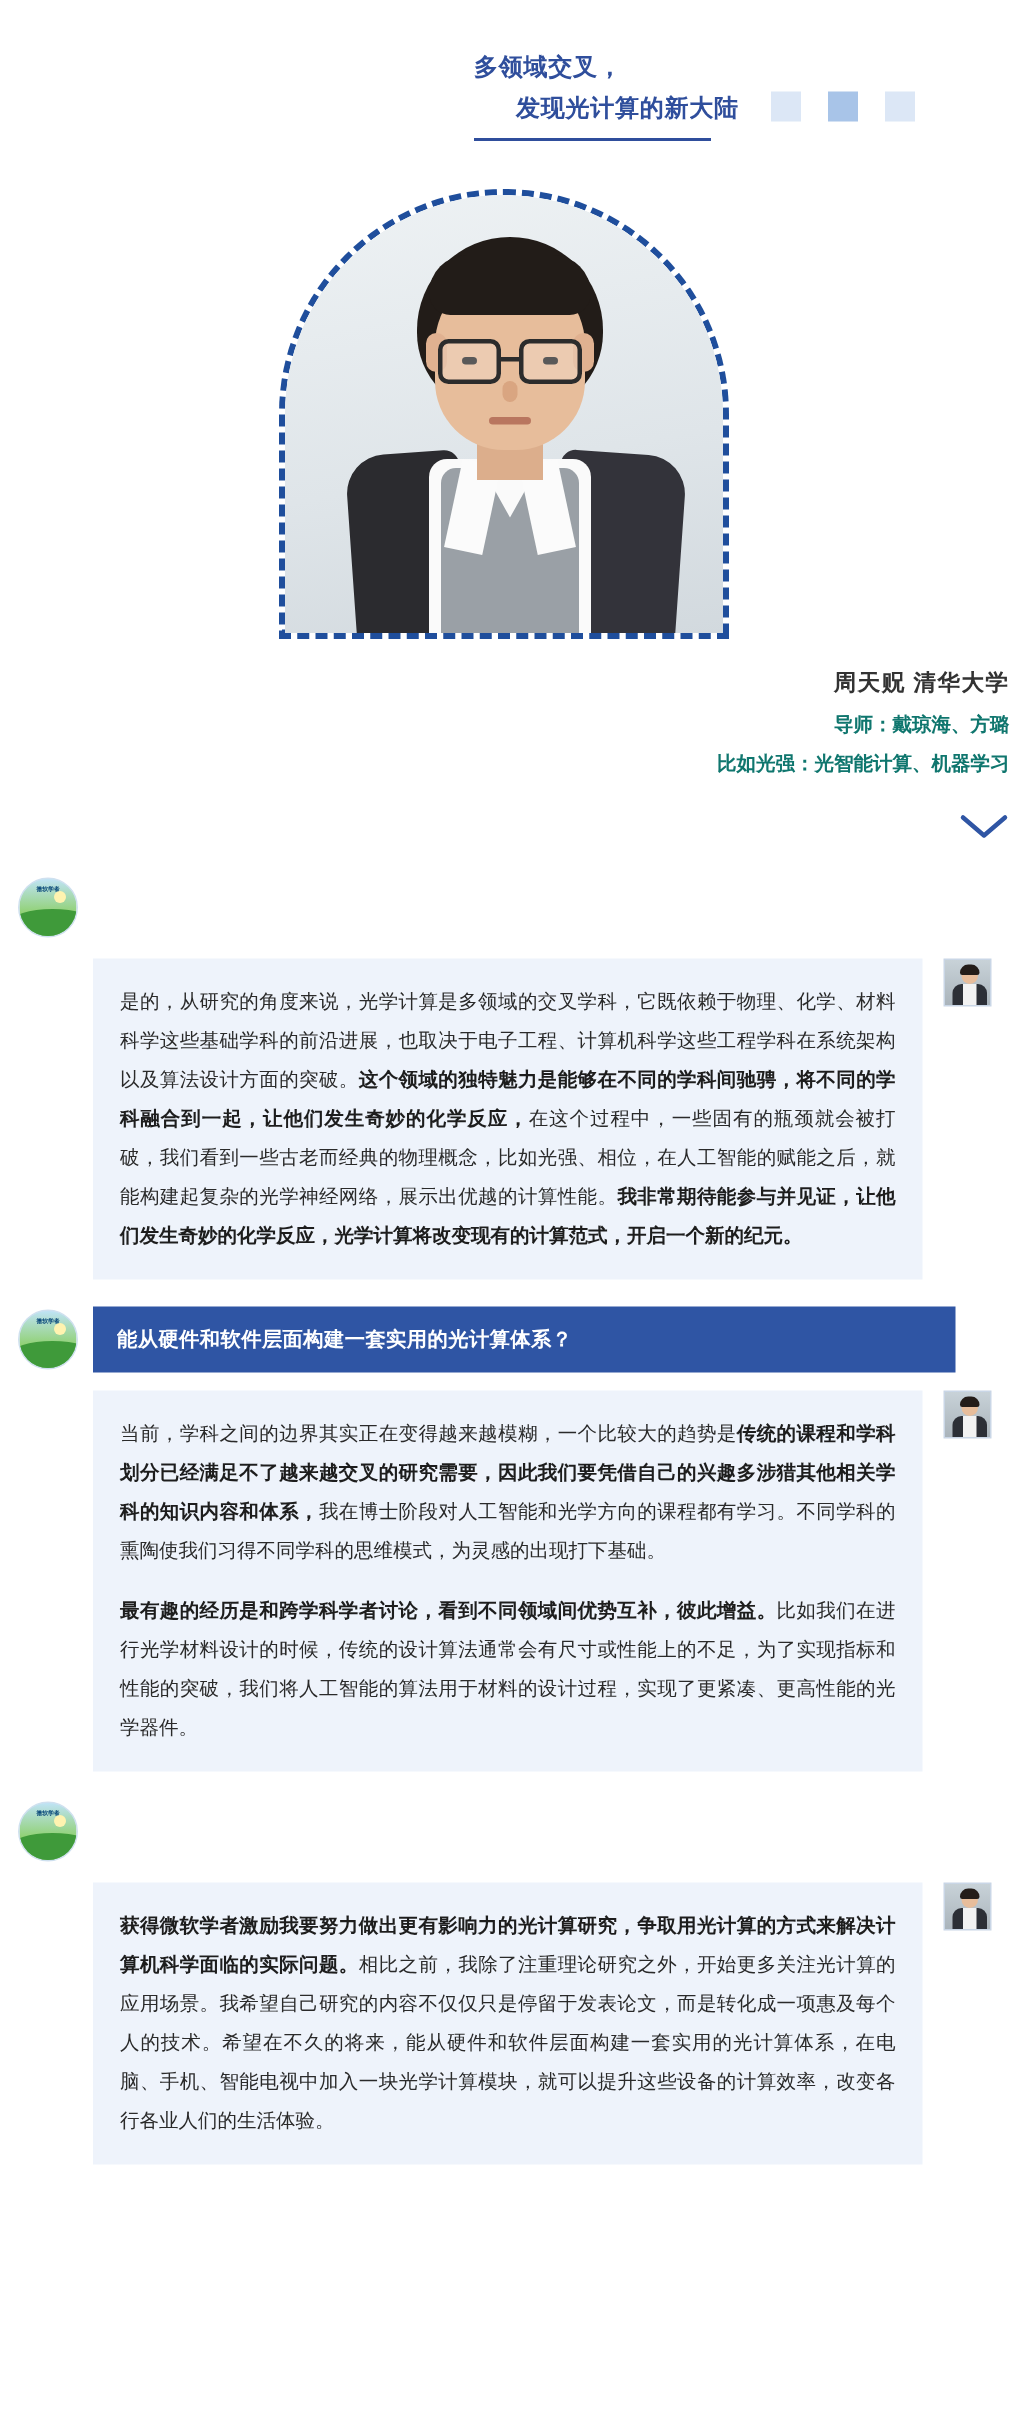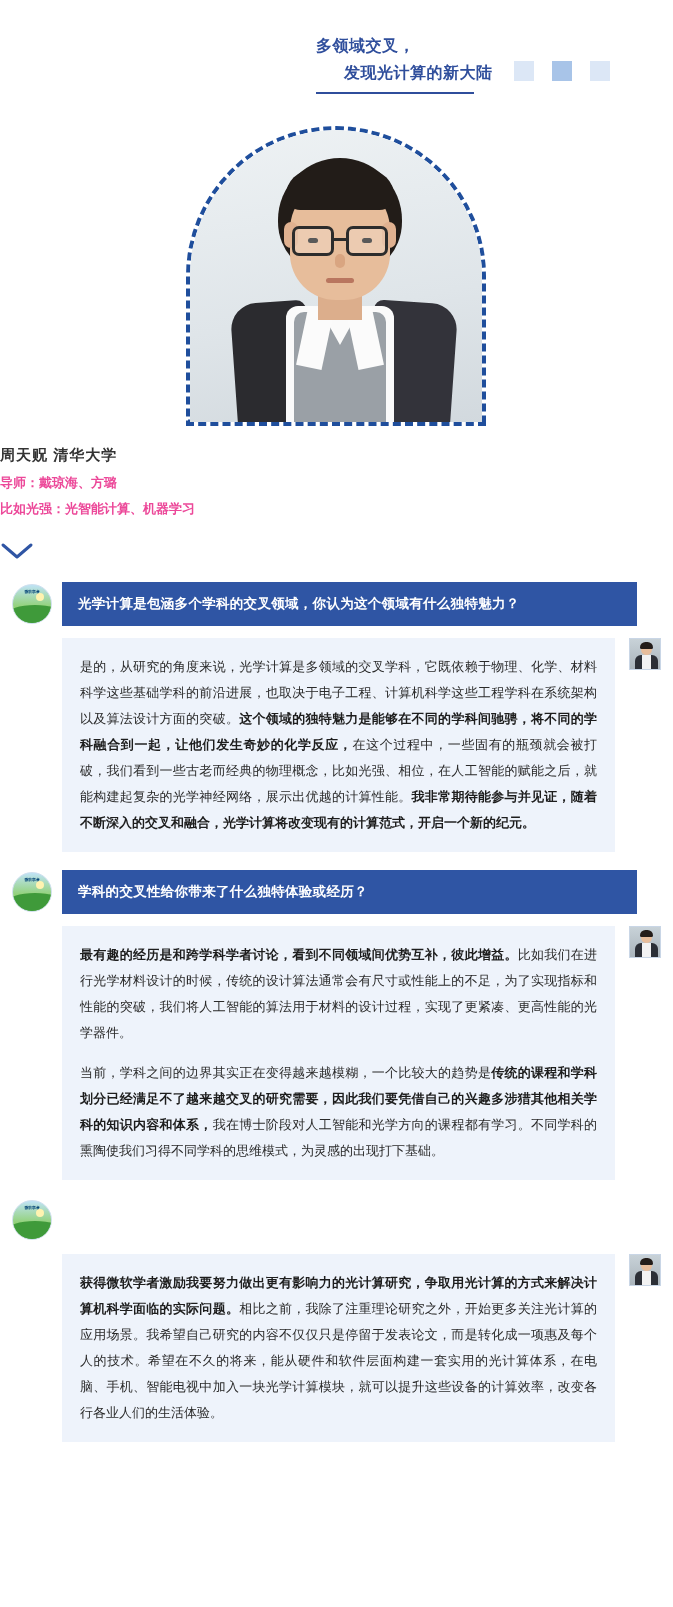--- a/index.html
+++ b/index.html
@@ -88,33 +88,33 @@
   .ph-neck { position:absolute; left:128px; top:160px; width:44px; height:30px; background:#dcae8c; }
   .ph-shirt { position:absolute; left:96px; top:176px; width:108px; height:124px; background:#fafafa; border-radius:12px 12px 0 0; }
   .ph-vest { position:absolute; left:104px; top:182px; width:92px; height:118px; background:#9aa0a6; border-radius:10px 10px 0 0; clip-path: polygon(0 0,30% 0,50% 28%,70% 0,100% 0,100% 100%,0 100%); }
   .ph-jacket-l { position:absolute; left:44px; top:172px; width:76px; height:128px; background:#2b2b2f; border-radius:26px 10px 0 0; transform: rotate(-4deg); }
   .ph-jacket-r { position:absolute; left:180px; top:172px; width:84px; height:128px; background:#33333a; border-radius:10px 26px 0 0; transform: rotate(4deg); }
   .ph-collar-l { position:absolute; left:112px; top:178px; width:26px; height:60px; background:#fbfbfb; transform: rotate(12deg); }
   .ph-collar-r { position:absolute; left:162px; top:178px; width:26px; height:60px; background:#fbfbfb; transform: rotate(-12deg); }
 
   
   .name-block {
-    text-align: left;
+    text-align: right;
     margin-top: -12px;
   }
   .name-line {
     font-size: 15px;
     color: #333;
     font-weight: bold;
     letter-spacing: 1px;
     margin-bottom: 9px;
   }
   .meta-line {
     font-size: 13px;
-    color: #ec4899;
+    color: #0f766e;
     font-weight: bold;
     margin-bottom: 8px;
   }
   .chevron {
     margin: 16px auto 0 auto;
     width: 34px;
     height: 18px;
   }
 
   
@@ -238,47 +238,46 @@
   </div>
 
   <div id="qa-list">
       <div class="qa">
         <div class="q-row">
           <div class="avatar-left">
             <div class="av-badge">微软学者</div>
             <div class="av-sun"></div>
             <div class="av-hill"></div>
           </div>
-          <div class="q-bubble">光学计算是包涵多个学科的交叉领域，你认为这个领域有什么独特魅力？</div>
         </div>
         <div class="a-row">
           <div class="a-bubble">
-            <p><span>是的，从研究的角度来说，光学计算是多领域的交叉学科，它既依赖于物理、化学、材料科学这些基础学科的前沿进展，也取决于电子工程、计算机科学这些工程学科在系统架构以及算法设计方面的突破。</span><b>这个领域的独特魅力是能够在不同的学科间驰骋，将不同的学科融合到一起，让他们发生奇妙的化学反应，</b><span>在这个过程中，一些固有的瓶颈就会被打破，我们看到一些古老而经典的物理概念，比如光强、相位，在人工智能的赋能之后，就能构建起复杂的光学神经网络，展示出优越的计算性能。</span><b>我非常期待能参与并见证，随着不断深入的交叉和融合，光学计算将改变现有的计算范式，开启一个新的纪元。</b></p>
+            <p><span>是的，从研究的角度来说，光学计算是多领域的交叉学科，它既依赖于物理、化学、材料科学这些基础学科的前沿进展，也取决于电子工程、计算机科学这些工程学科在系统架构以及算法设计方面的突破。</span><b>这个领域的独特魅力是能够在不同的学科间驰骋，将不同的学科融合到一起，让他们发生奇妙的化学反应，</b><span>在这个过程中，一些固有的瓶颈就会被打破，我们看到一些古老而经典的物理概念，比如光强、相位，在人工智能的赋能之后，就能构建起复杂的光学神经网络，展示出优越的计算性能。</span><b>我非常期待能参与并见证，让他们发生奇妙的化学反应，光学计算将改变现有的计算范式，开启一个新的纪元。</b></p>
           </div>
           <div class="avatar-right">
             <div class="ar-body"></div>
             <div class="ar-shirt"></div>
             <div class="ar-head"></div>
             <div class="ar-hair"></div>
           </div>
         </div>
       </div>
       <div class="qa">
         <div class="q-row">
           <div class="avatar-left">
             <div class="av-badge">微软学者</div>
             <div class="av-sun"></div>
             <div class="av-hill"></div>
           </div>
-          <div class="q-bubble">学科的交叉性给你带来了什么独特体验或经历？</div>
+          <div class="q-bubble">能从硬件和软件层面构建一套实用的光计算体系？</div>
         </div>
         <div class="a-row">
           <div class="a-bubble">
+            <p><span>当前，学科之间的边界其实正在变得越来越模糊，一个比较大的趋势是</span><b>传统的课程和学科划分已经满足不了越来越交叉的研究需要，因此我们要凭借自己的兴趣多涉猎其他相关学科的知识内容和体系，</b><span>我在博士阶段对人工智能和光学方向的课程都有学习。不同学科的熏陶使我们习得不同学科的思维模式，为灵感的出现打下基础。</span></p>
             <p><b>最有趣的经历是和跨学科学者讨论，看到不同领域间优势互补，彼此增益。</b><span>比如我们在进行光学材料设计的时候，传统的设计算法通常会有尺寸或性能上的不足，为了实现指标和性能的突破，我们将人工智能的算法用于材料的设计过程，实现了更紧凑、更高性能的光学器件。</span></p>
-            <p><span>当前，学科之间的边界其实正在变得越来越模糊，一个比较大的趋势是</span><b>传统的课程和学科划分已经满足不了越来越交叉的研究需要，因此我们要凭借自己的兴趣多涉猎其他相关学科的知识内容和体系，</b><span>我在博士阶段对人工智能和光学方向的课程都有学习。不同学科的熏陶使我们习得不同学科的思维模式，为灵感的出现打下基础。</span></p>
           </div>
           <div class="avatar-right">
             <div class="ar-body"></div>
             <div class="ar-shirt"></div>
             <div class="ar-head"></div>
             <div class="ar-hair"></div>
           </div>
         </div>
       </div>
       <div class="qa">

